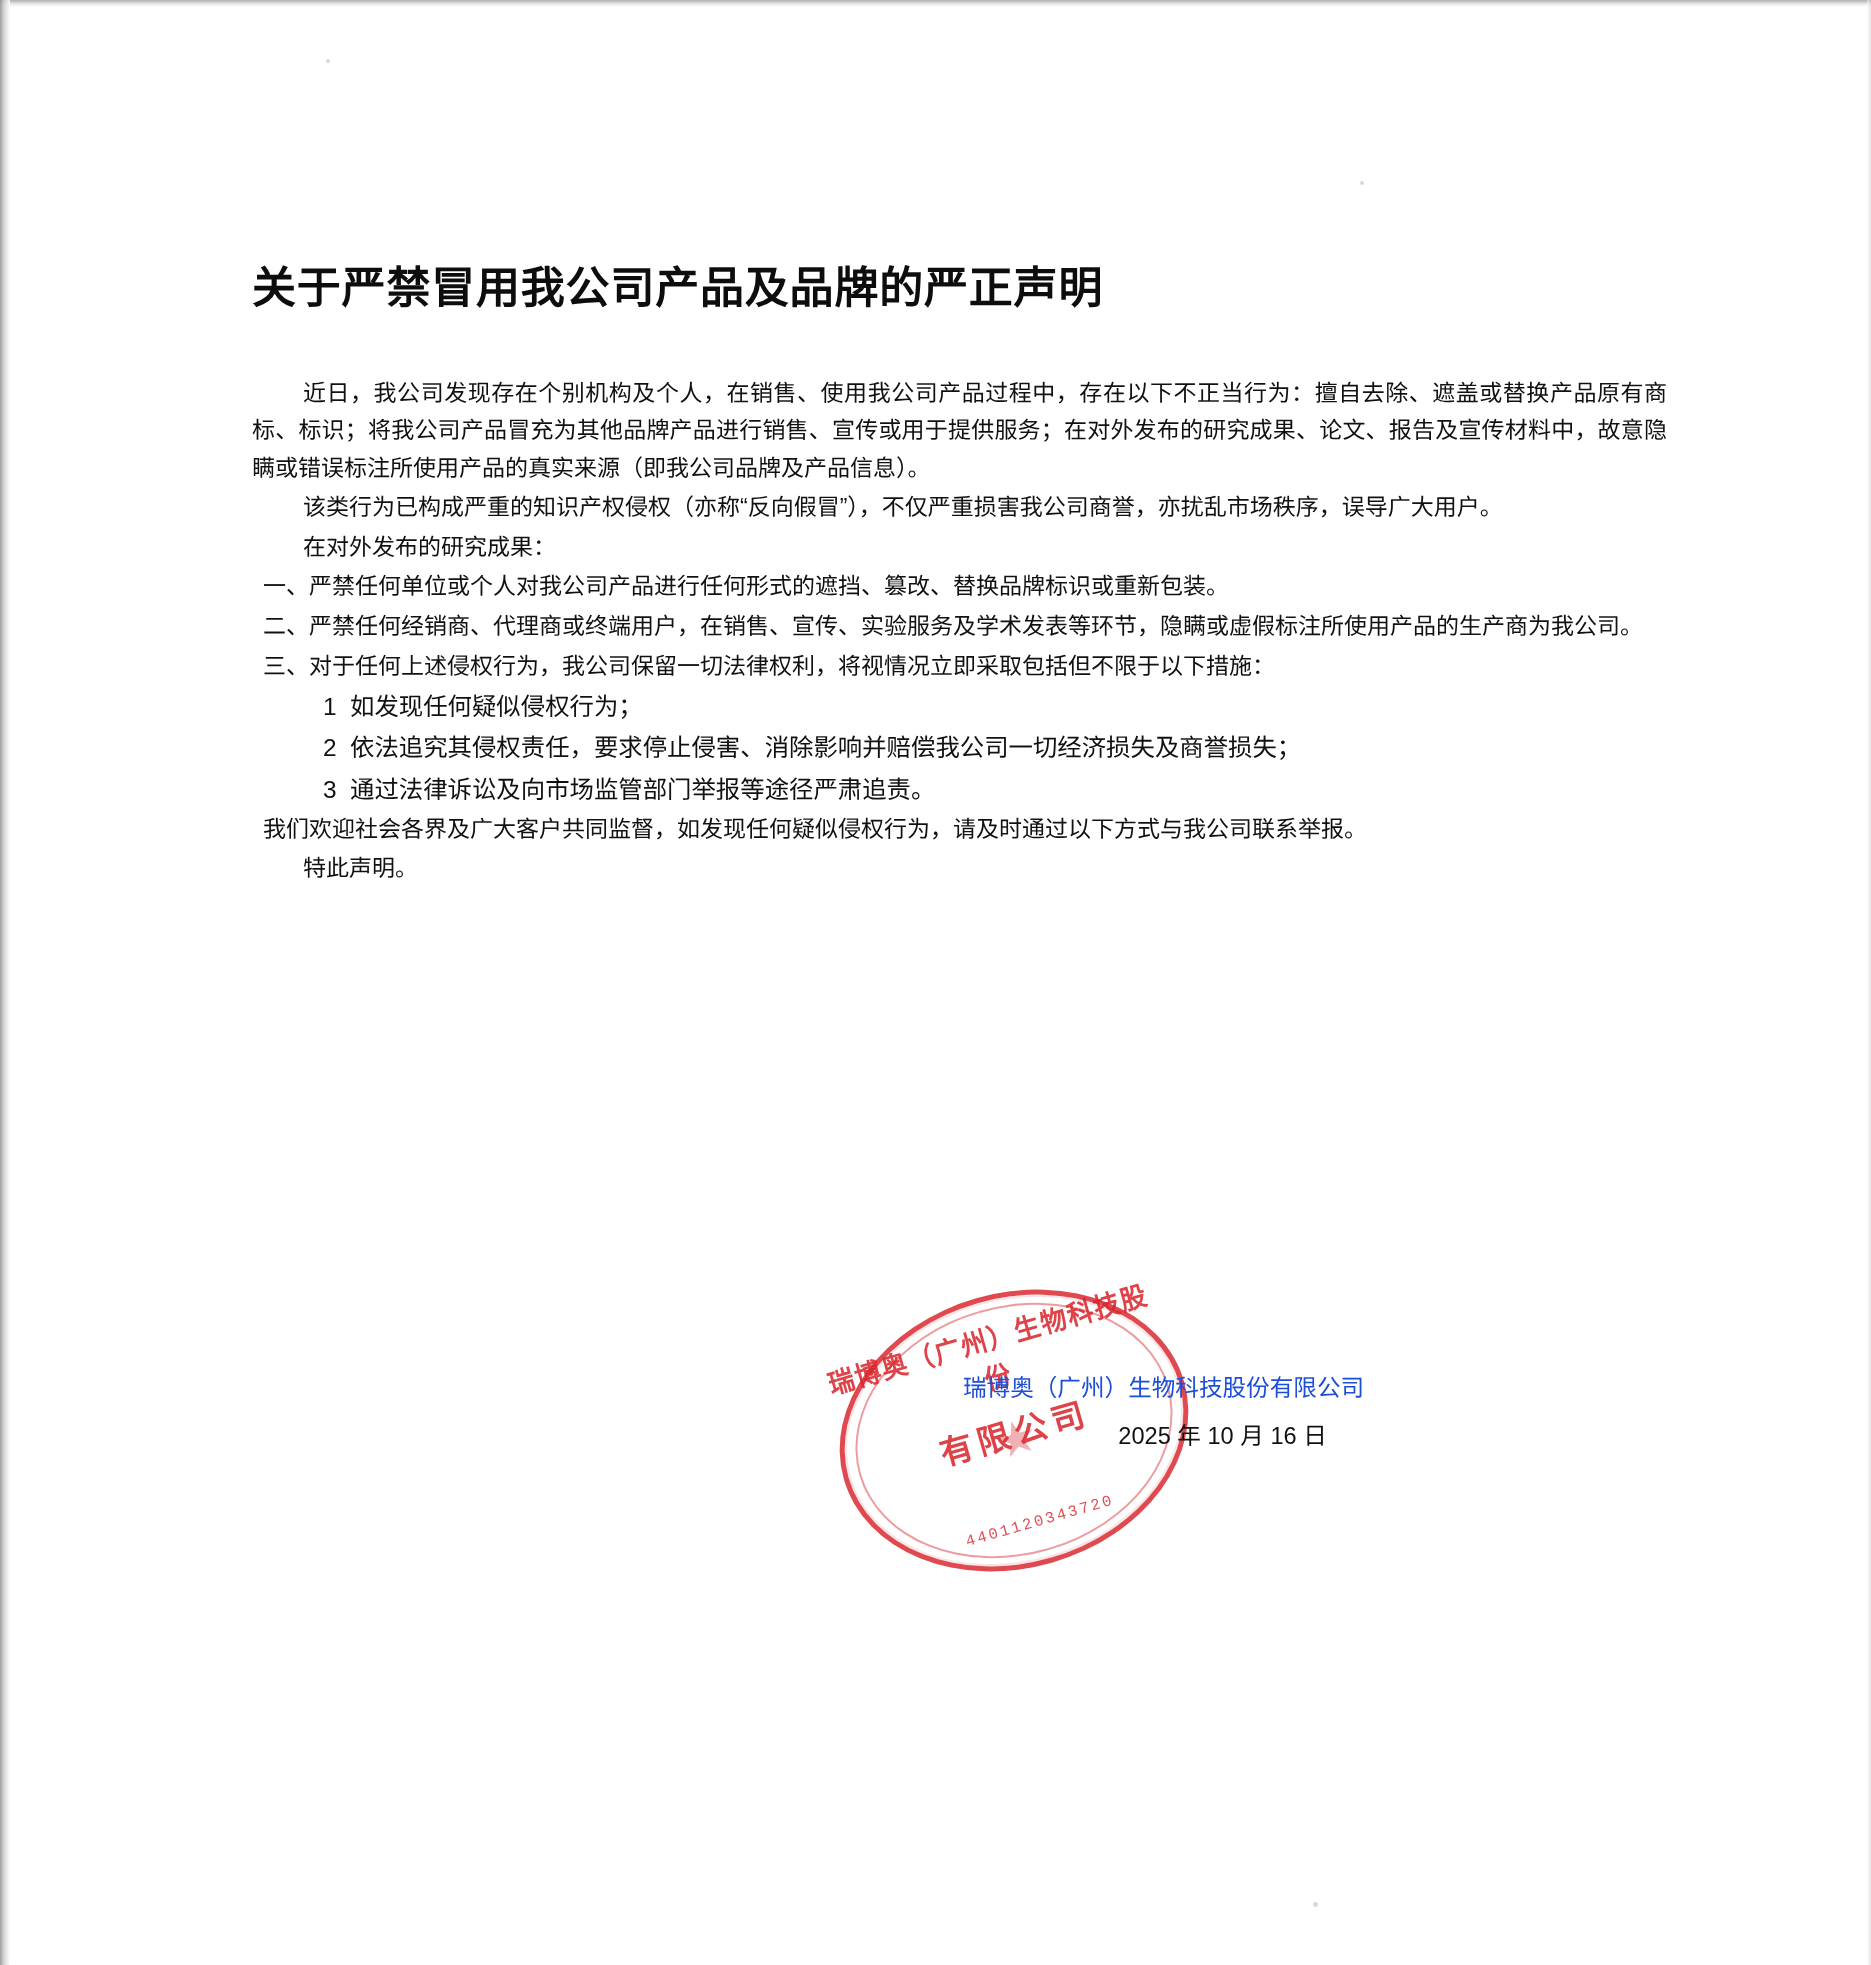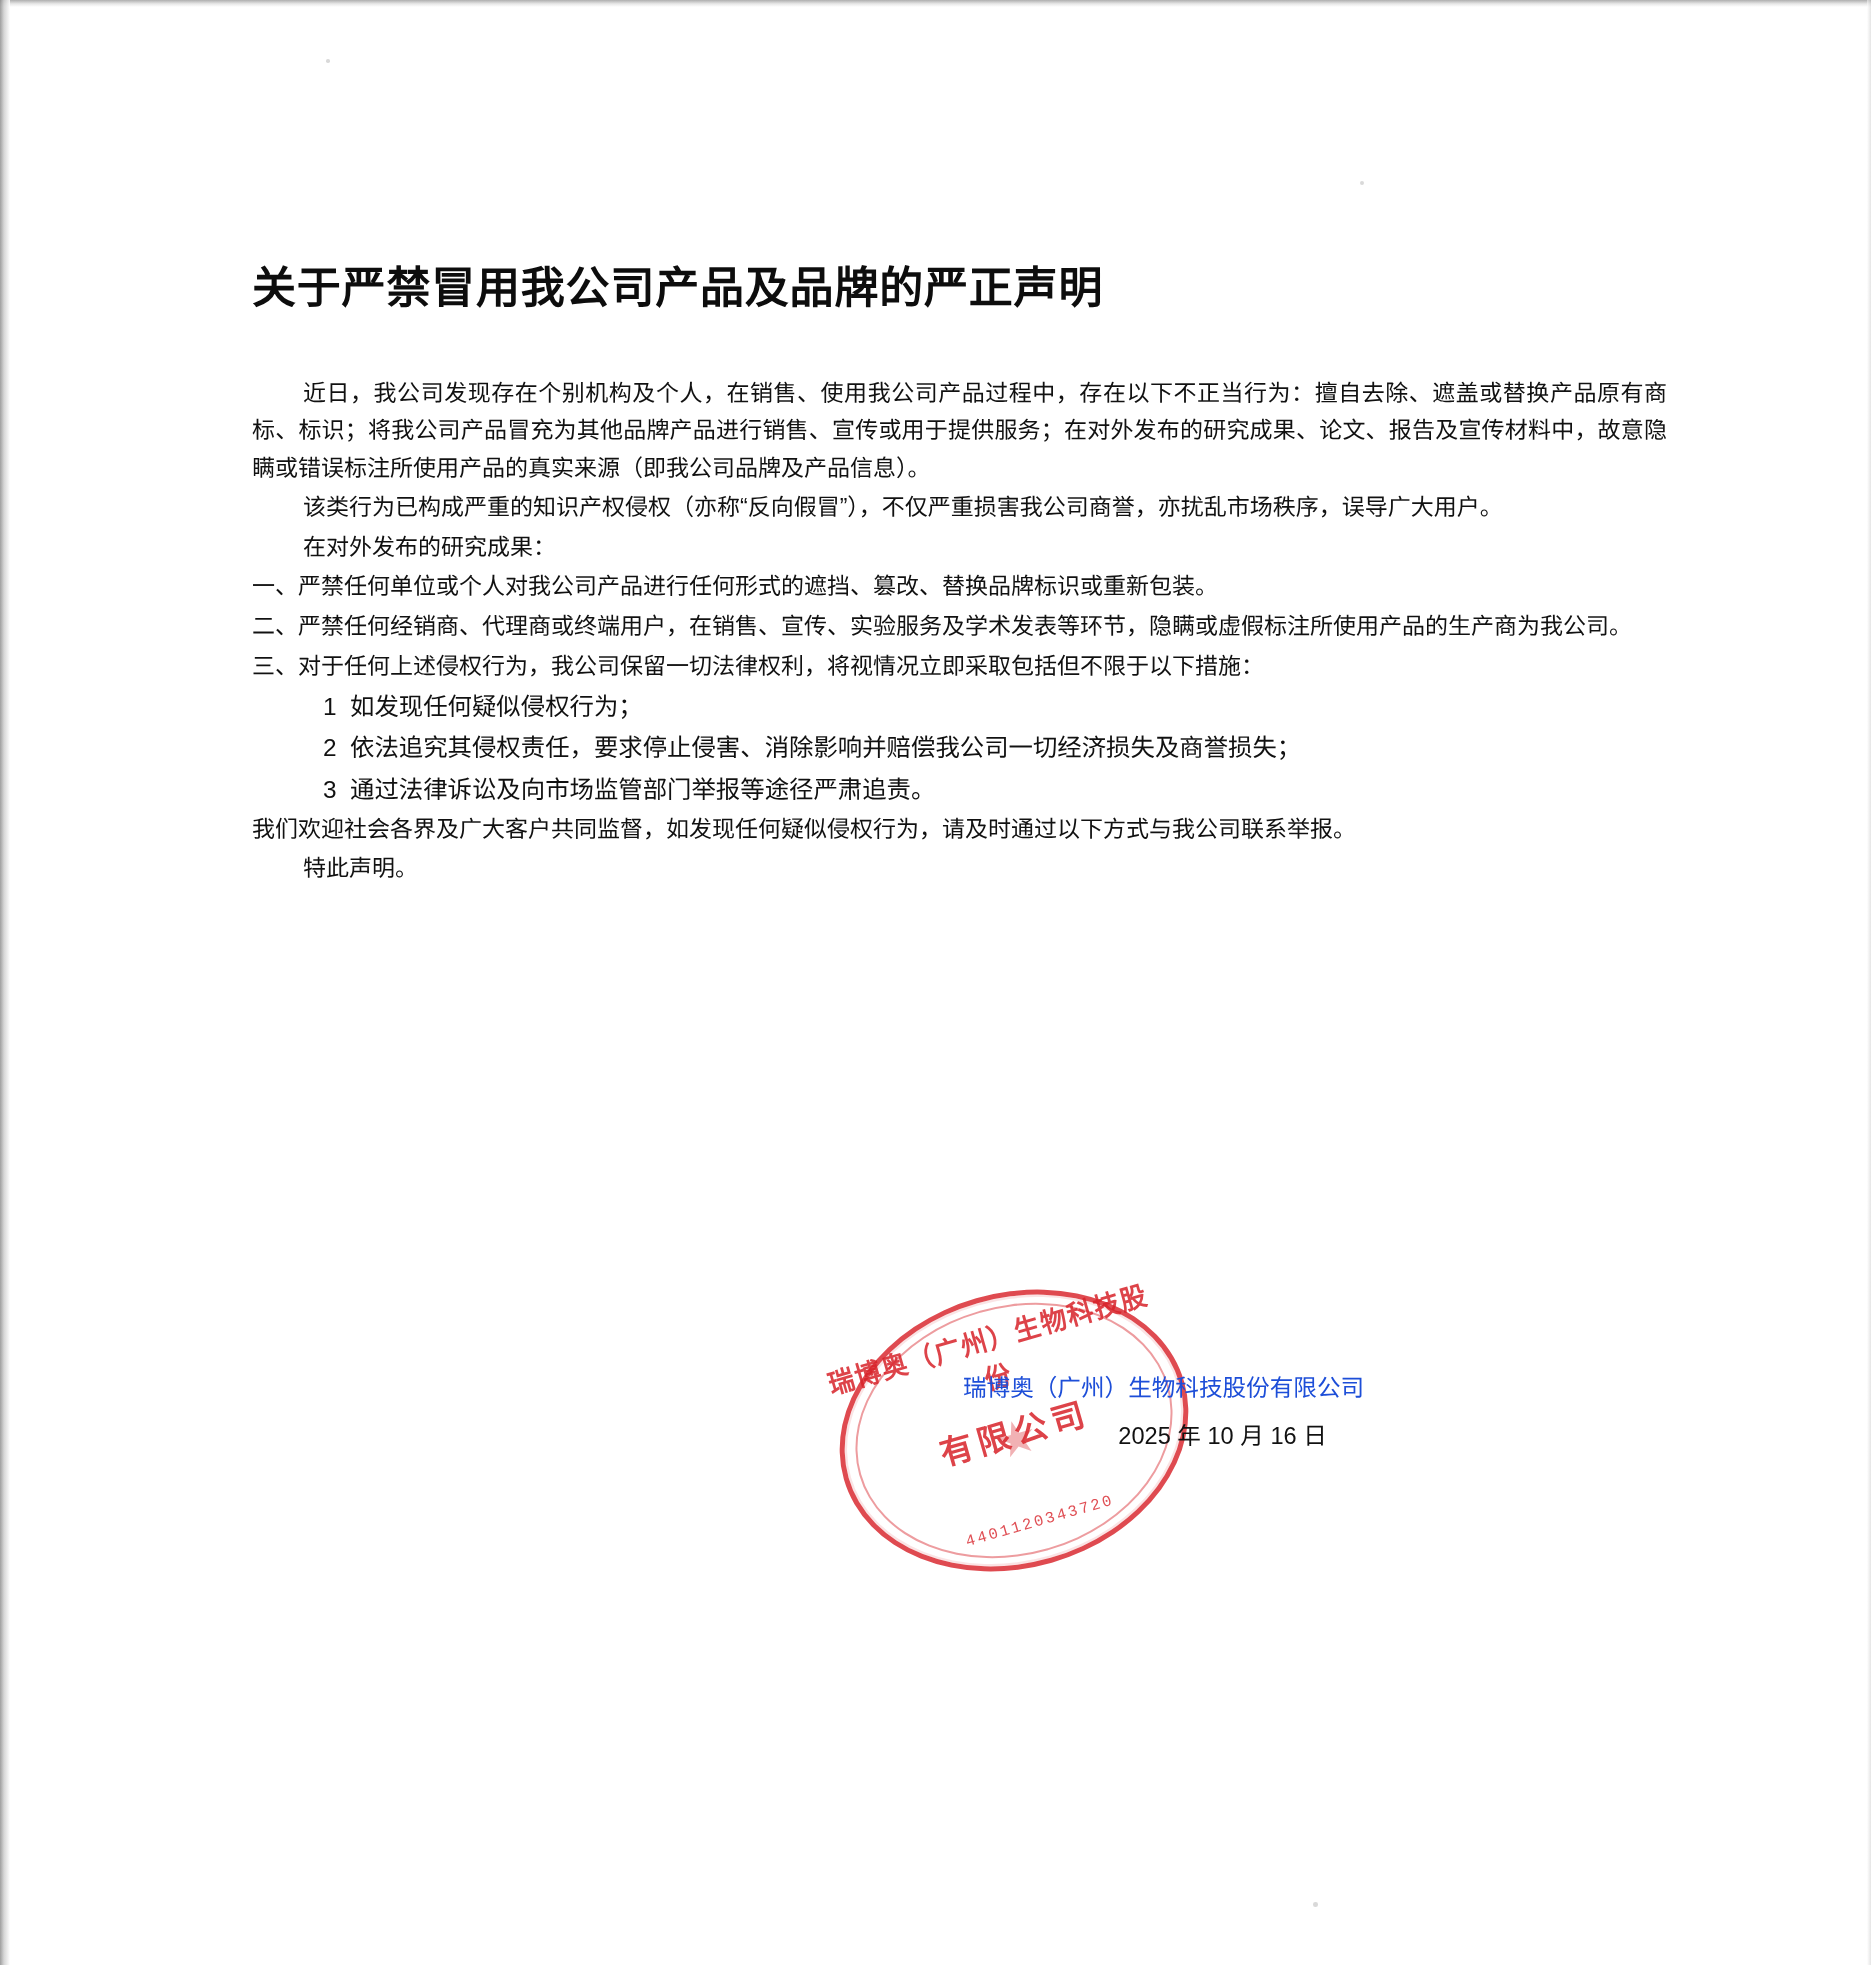--- a/index.html
+++ b/index.html
@@ -67,20 +67,21 @@
     margin: 0 0 2.4px 0;
     text-align: justify;
     text-justify: inter-ideograph;
     color: #111;
   }
   p.indent {
     text-indent: 51px;
   }
   p.item {
     text-indent: 0;
+    margin-left: 11px;
   }
   .numlist {
     margin: 0;
     padding: 0;
     list-style: none;
   }
   .numlist li {
     font-size: 24.4px;
     line-height: 1.62;
     padding-left: 98px;

